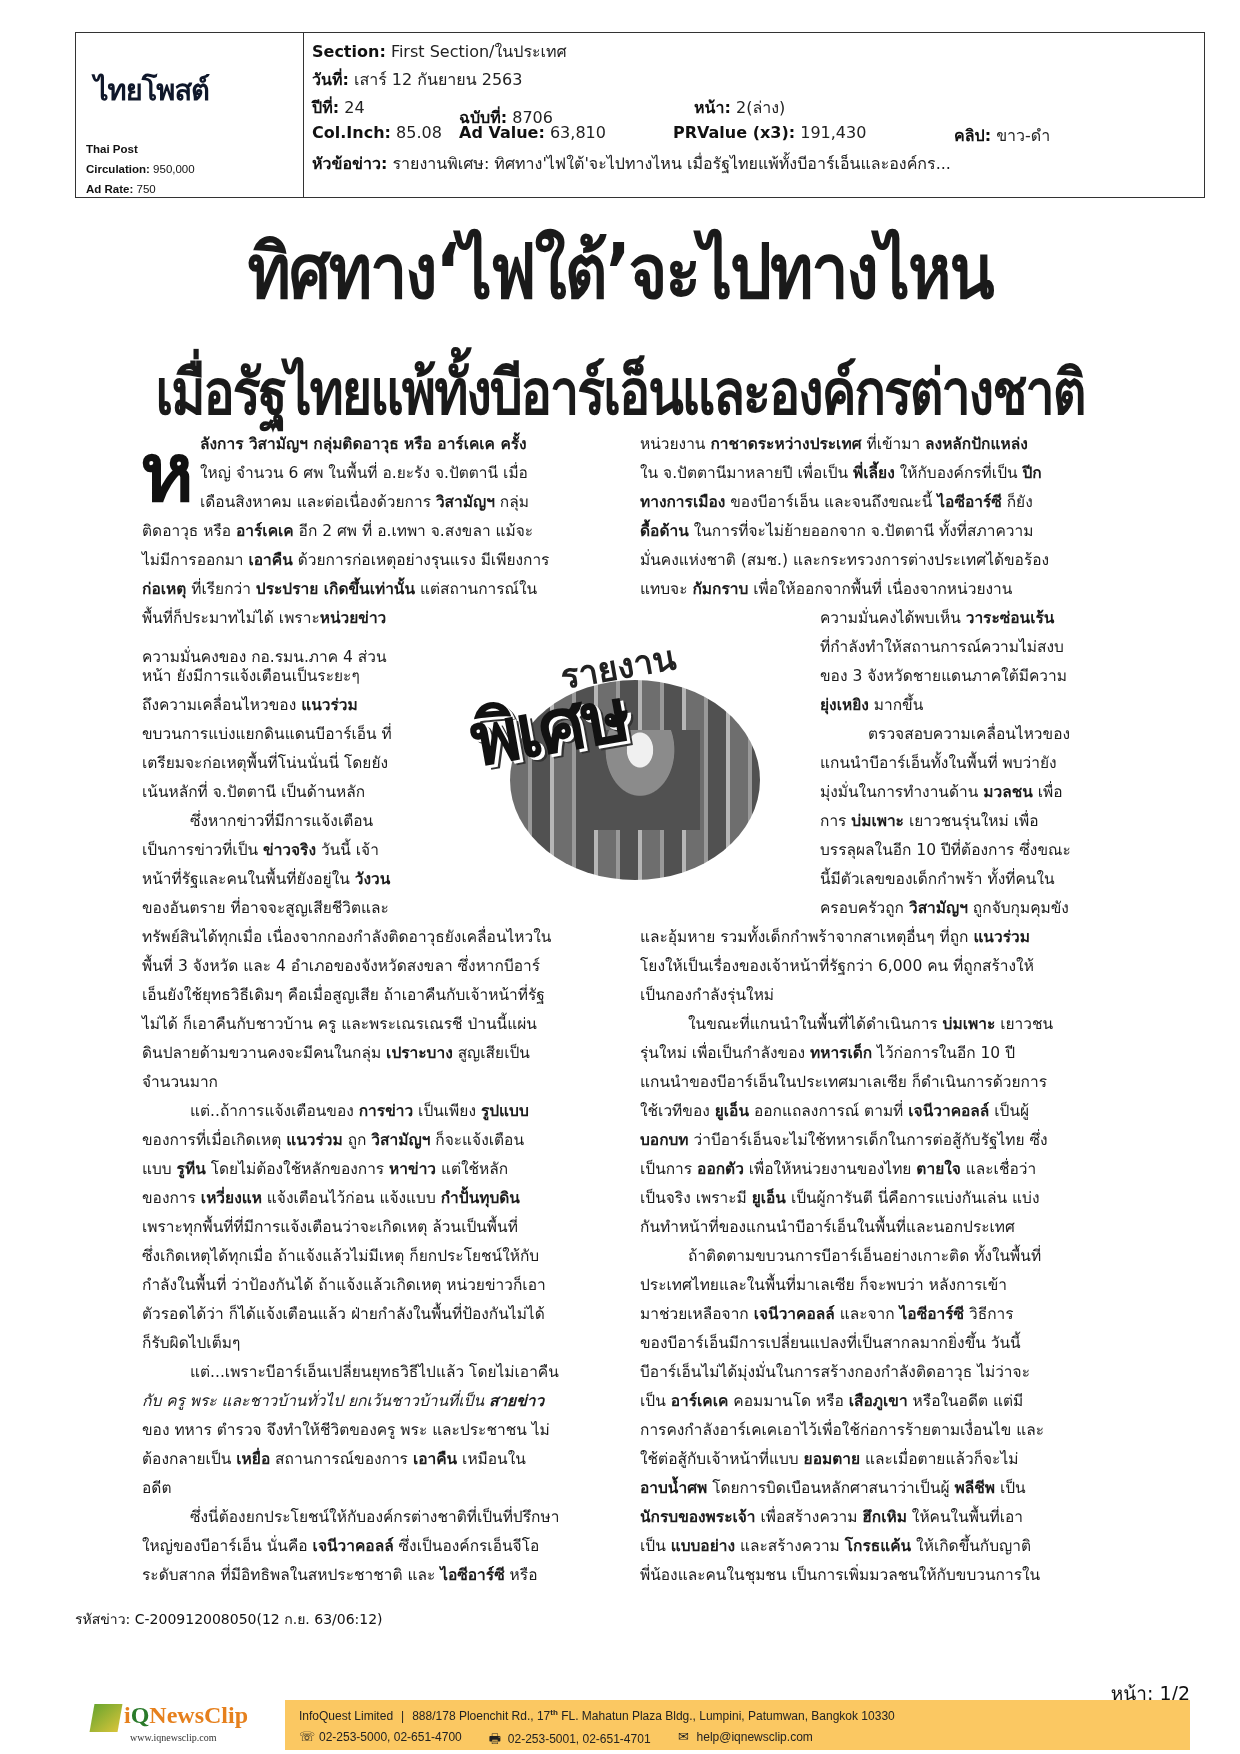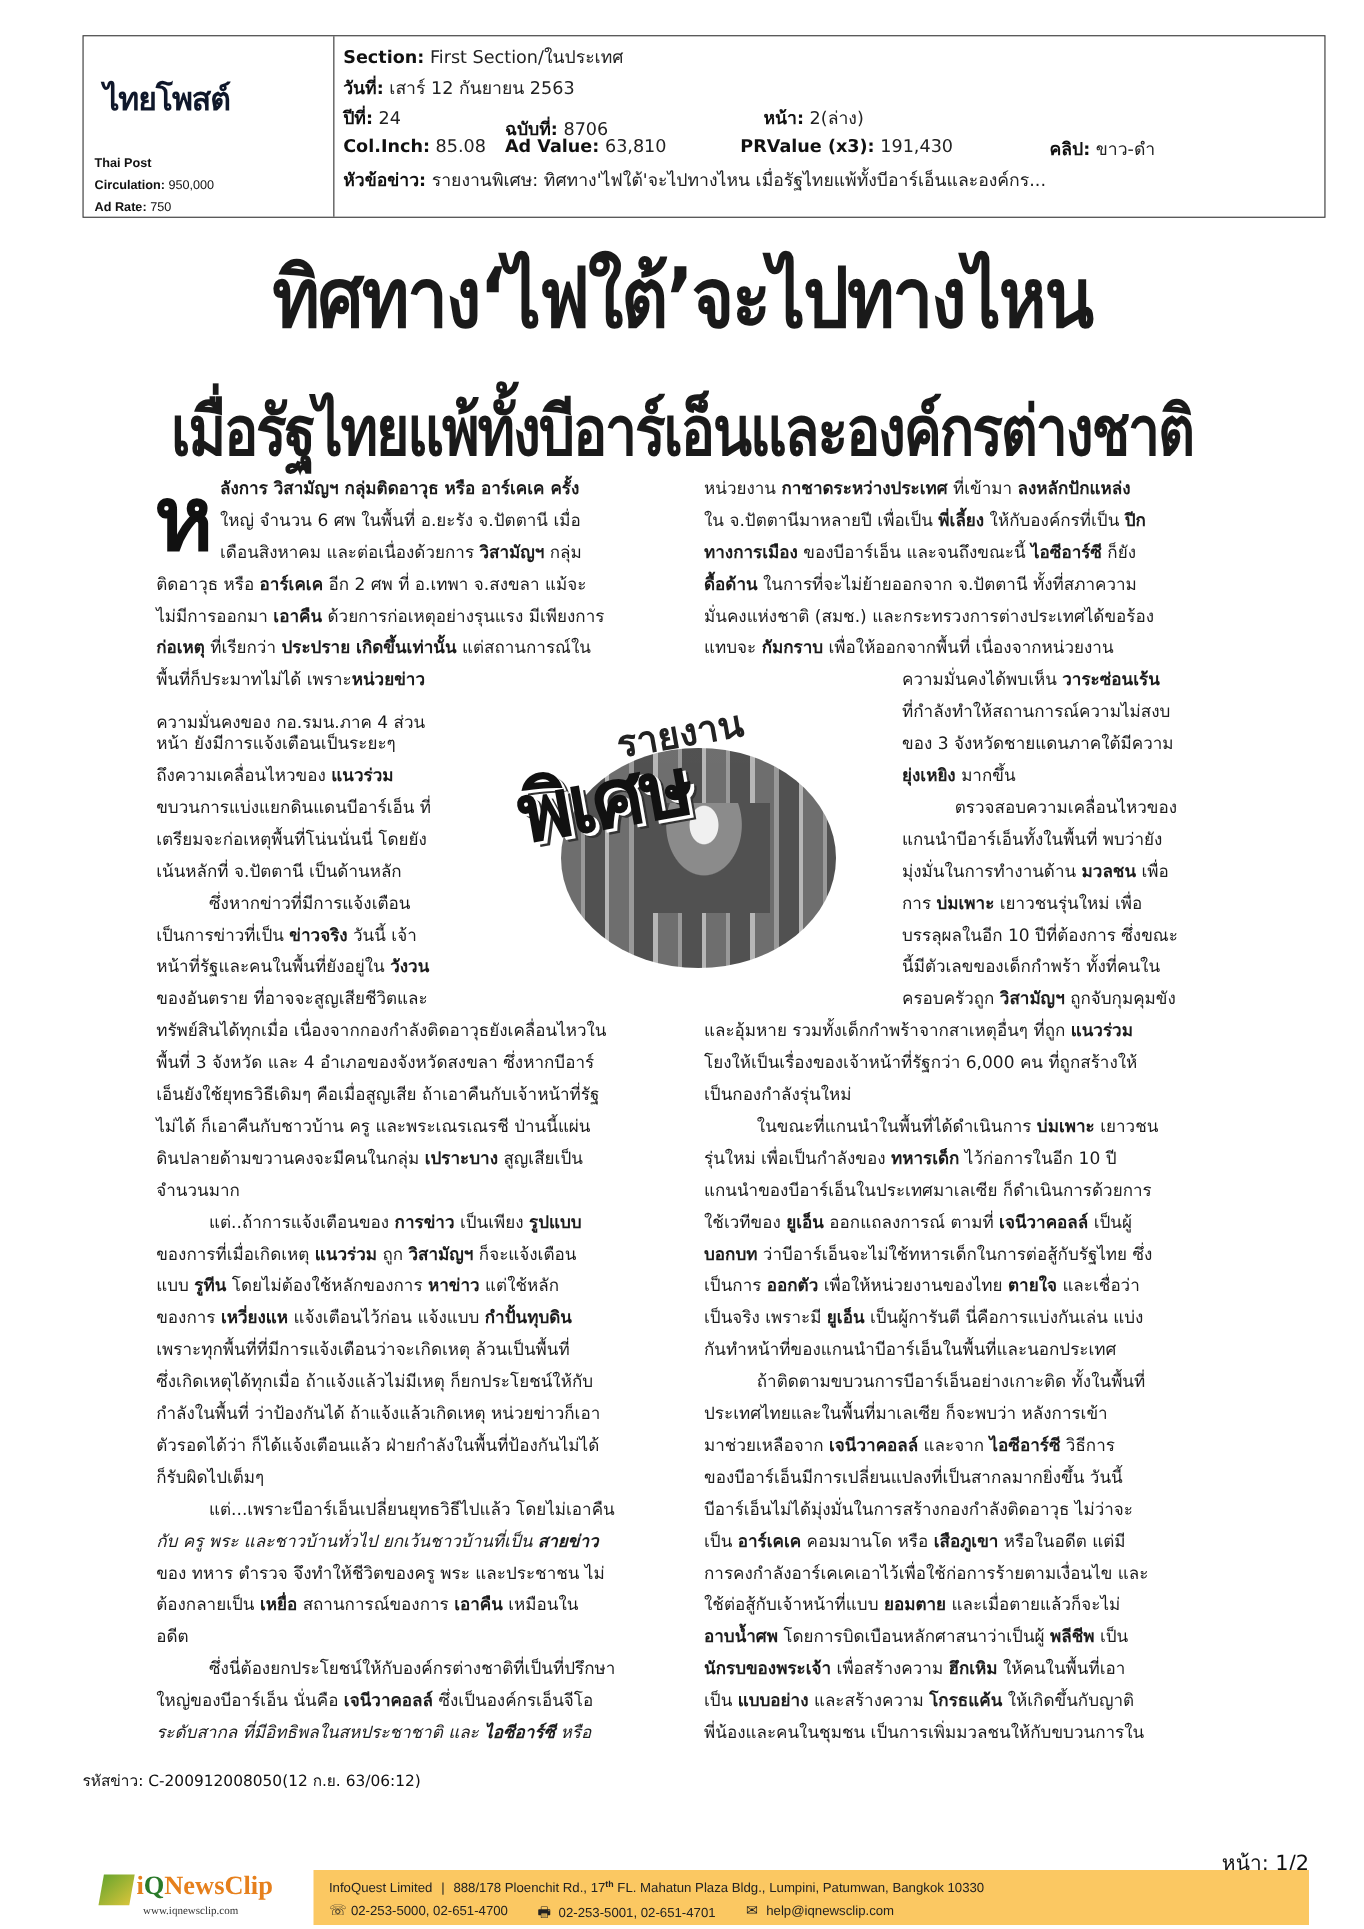--- a/index.html
+++ b/index.html
@@ -112,21 +112,21 @@
     <div class="line" style="left: 0px; top: 841px;"><span>กำลังในพื้นที่ ว่าป้องกันได้ ถ้าแจ้งแล้วเกิดเหตุ หน่วยข่าวก็เอา</span></div>
     <div class="line" style="left: 0px; top: 870px;"><span>ตัวรอดได้ว่า ก็ได้แจ้งเตือนแล้ว ฝ่ายกำลังในพื้นที่ป้องกันไม่ได้</span></div>
     <div class="line" style="left: 0px; top: 899px;"><span>ก็รับผิดไปเต็มๆ</span></div>
     <div class="line" style="left: 48px; top: 928px;"><span>แต่...เพราะบีอาร์เอ็นเปลี่ยนยุทธวิธีไปแล้ว โดยไม่เอาคืน</span></div>
     <div class="line" style="left: 0px; top: 957px; font-style: italic;"><span>กับ ครู พระ และชาวบ้านทั่วไป ยกเว้นชาวบ้านที่เป็น </span><b>สายข่าว</b></div>
     <div class="line" style="left: 0px; top: 986px;"><span>ของ ทหาร ตำรวจ จึงทำให้ชีวิตของครู พระ และประชาชน ไม่</span></div>
     <div class="line" style="left: 0px; top: 1015px;"><span>ต้องกลายเป็น </span><b>เหยื่อ</b><span> สถานการณ์ของการ </span><b>เอาคืน</b><span> เหมือนใน</span></div>
     <div class="line" style="left: 0px; top: 1044px;"><span>อดีต</span></div>
     <div class="line" style="left: 48px; top: 1073px;"><span>ซึ่งนี่ต้องยกประโยชน์ให้กับองค์กรต่างชาติที่เป็นที่ปรึกษา</span></div>
     <div class="line" style="left: 0px; top: 1102px;"><span>ใหญ่ของบีอาร์เอ็น นั่นคือ </span><b>เจนีวาคอลล์</b><span> ซึ่งเป็นองค์กรเอ็นจีโอ</span></div>
-    <div class="line" style="left: 0px; top: 1131px; font-style: italic;"><span>ระดับสากล ที่มีอิทธิพลในสหประชาชาติ และ </span><b>ไอซีอาร์ซี</b><span> หรือ</span></div>
+    <div class="line" style="left: 0px; top: 1131px;"><span>ระดับสากล ที่มีอิทธิพลในสหประชาชาติ และ </span><b>ไอซีอาร์ซี</b><span> หรือ</span></div>
   </div>
 <div class="col" id="right-col" style="left:640px; top:432px; width:480px;">
     <div class="line" style="left: 0px; top: 0px;"><span>หน่วยงาน </span><b>กาชาดระหว่างประเทศ</b><span> ที่เข้ามา </span><b>ลงหลักปักแหล่ง</b></div>
     <div class="line" style="left: 0px; top: 29px;"><span>ใน จ.ปัตตานีมาหลายปี เพื่อเป็น </span><b>พี่เลี้ยง</b><span> ให้กับองค์กรที่เป็น </span><b>ปีก</b></div>
     <div class="line" style="left: 0px; top: 58px;"><b>ทางการเมือง</b><span> ของบีอาร์เอ็น และจนถึงขณะนี้ </span><b>ไอซีอาร์ซี</b><span> ก็ยัง</span></div>
     <div class="line" style="left: 0px; top: 87px;"><b>ดื้อด้าน</b><span> ในการที่จะไม่ย้ายออกจาก จ.ปัตตานี ทั้งที่สภาความ</span></div>
     <div class="line" style="left: 0px; top: 116px;"><span>มั่นคงแห่งชาติ (สมช.) และกระทรวงการต่างประเทศได้ขอร้อง</span></div>
     <div class="line" style="left: 0px; top: 145px;"><span>แทบจะ </span><b>กัมกราบ</b><span> เพื่อให้ออกจากพื้นที่ เนื่องจากหน่วยงาน</span></div>
     <div class="line" style="left: 180px; top: 174px;"><span>ความมั่นคงได้พบเห็น </span><b>วาระซ่อนเร้น</b></div>
     <div class="line" style="left: 180px; top: 203px;"><span>ที่กำลังทำให้สถานการณ์ความไม่สงบ</span></div>

